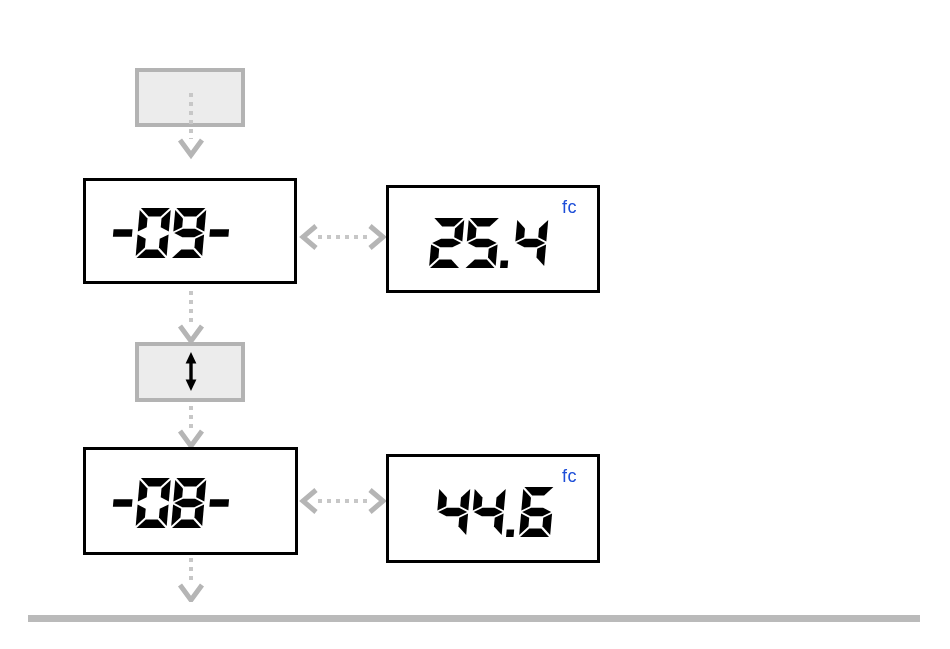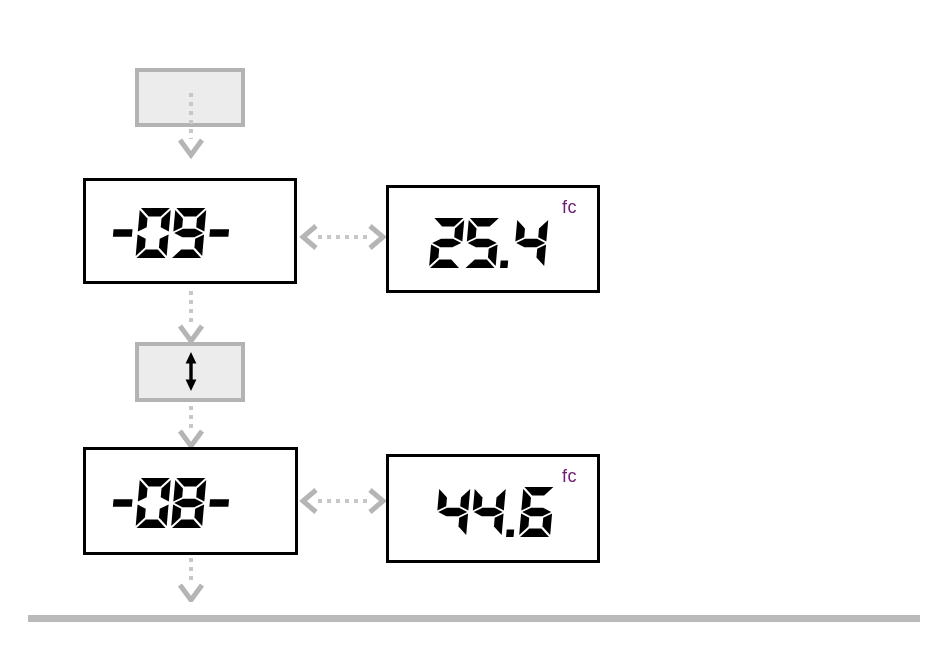--- a/index.html
+++ b/index.html
@@ -3,21 +3,21 @@
 <meta charset="utf-8">
 <style>
   * { margin:0; padding:0; box-sizing:border-box; }
   html,body { background:#ffffff; }
   body { width:950px; height:649px; font-family:"Liberation Sans", sans-serif; }
   .canvas { position:relative; width:950px; height:649px; background:#ffffff; overflow:hidden; }
   .abs { position:absolute; }
   .btn-box { background:#ececec; border:4px solid #b3b3b3; }
   .lcd { background:#ffffff; border:3px solid #000000; }
   .seg { position:absolute; }
-  .unit { position:absolute; top:9px; right:20px; font-size:18px; color:#701a75; letter-spacing:0.5px; }
+  .unit { position:absolute; top:9px; right:20px; font-size:18px; color:#1d4ed8; letter-spacing:0.5px; }
   .dots { stroke:#c7c7c7; stroke-width:4; stroke-dasharray:4 5; fill:none; }
   .chev { stroke:#b5b5b5; stroke-width:5; fill:none; stroke-linecap:butt; }
   .bottom-bar { background:#bababa; }
 </style>
 </head>
 <body>
 
 <div class="canvas">
 
   <div class="btn-box abs" style="left:135px; top:68px; width:110px; height:59px;"></div>

